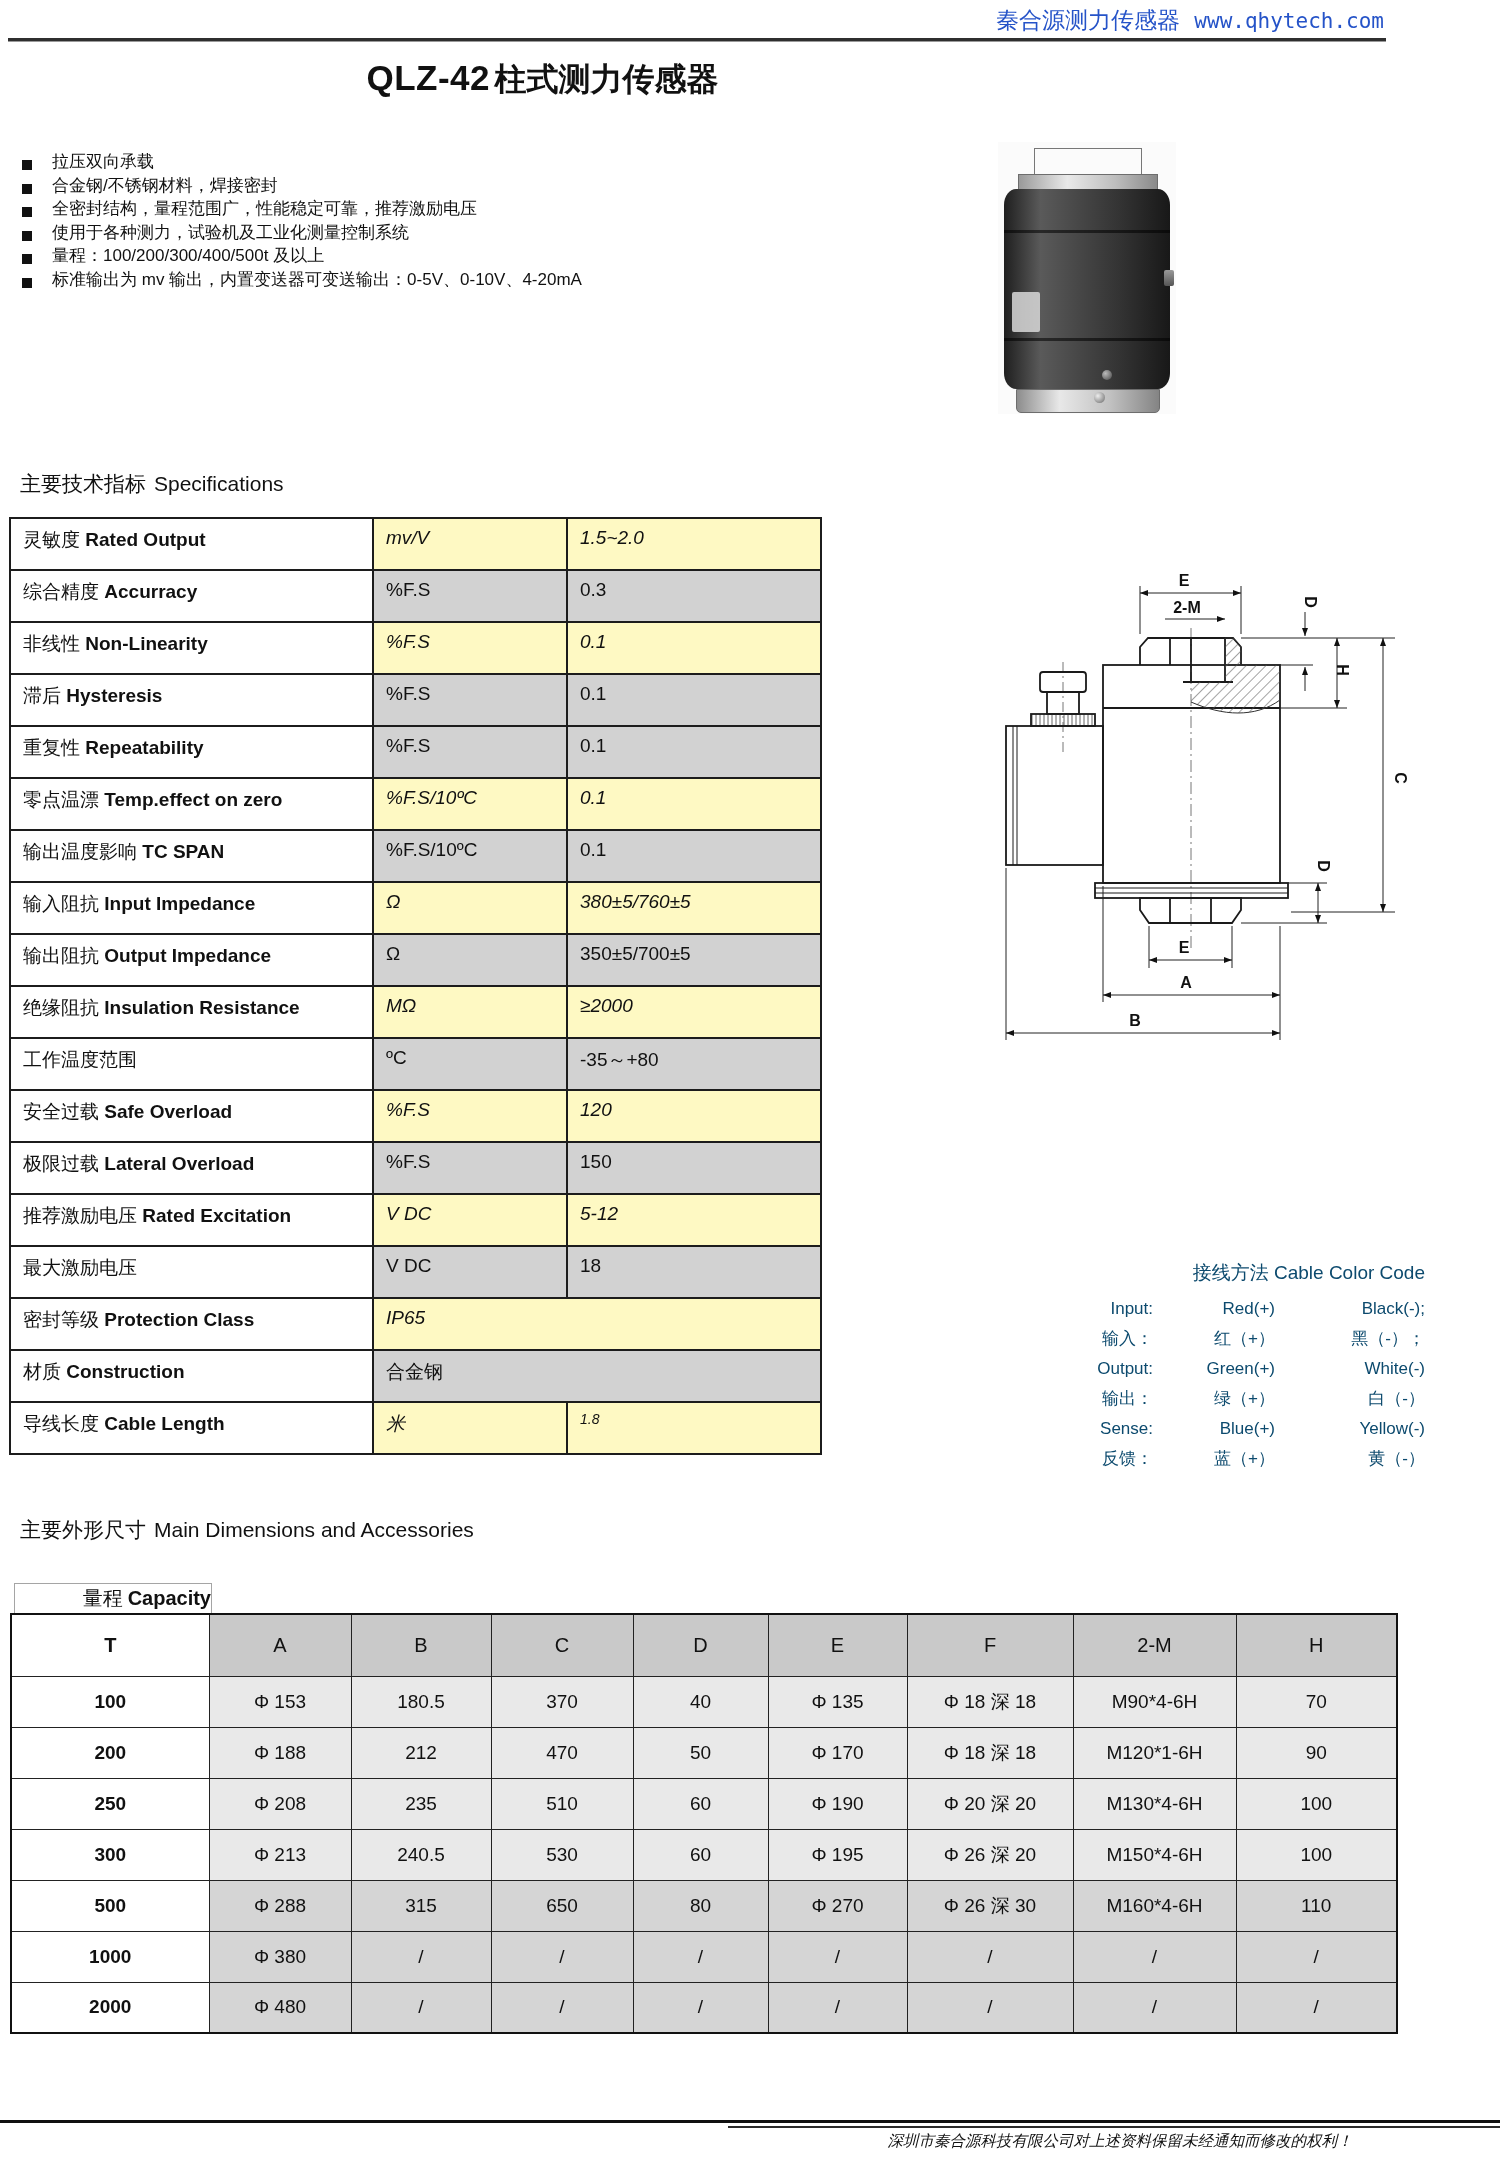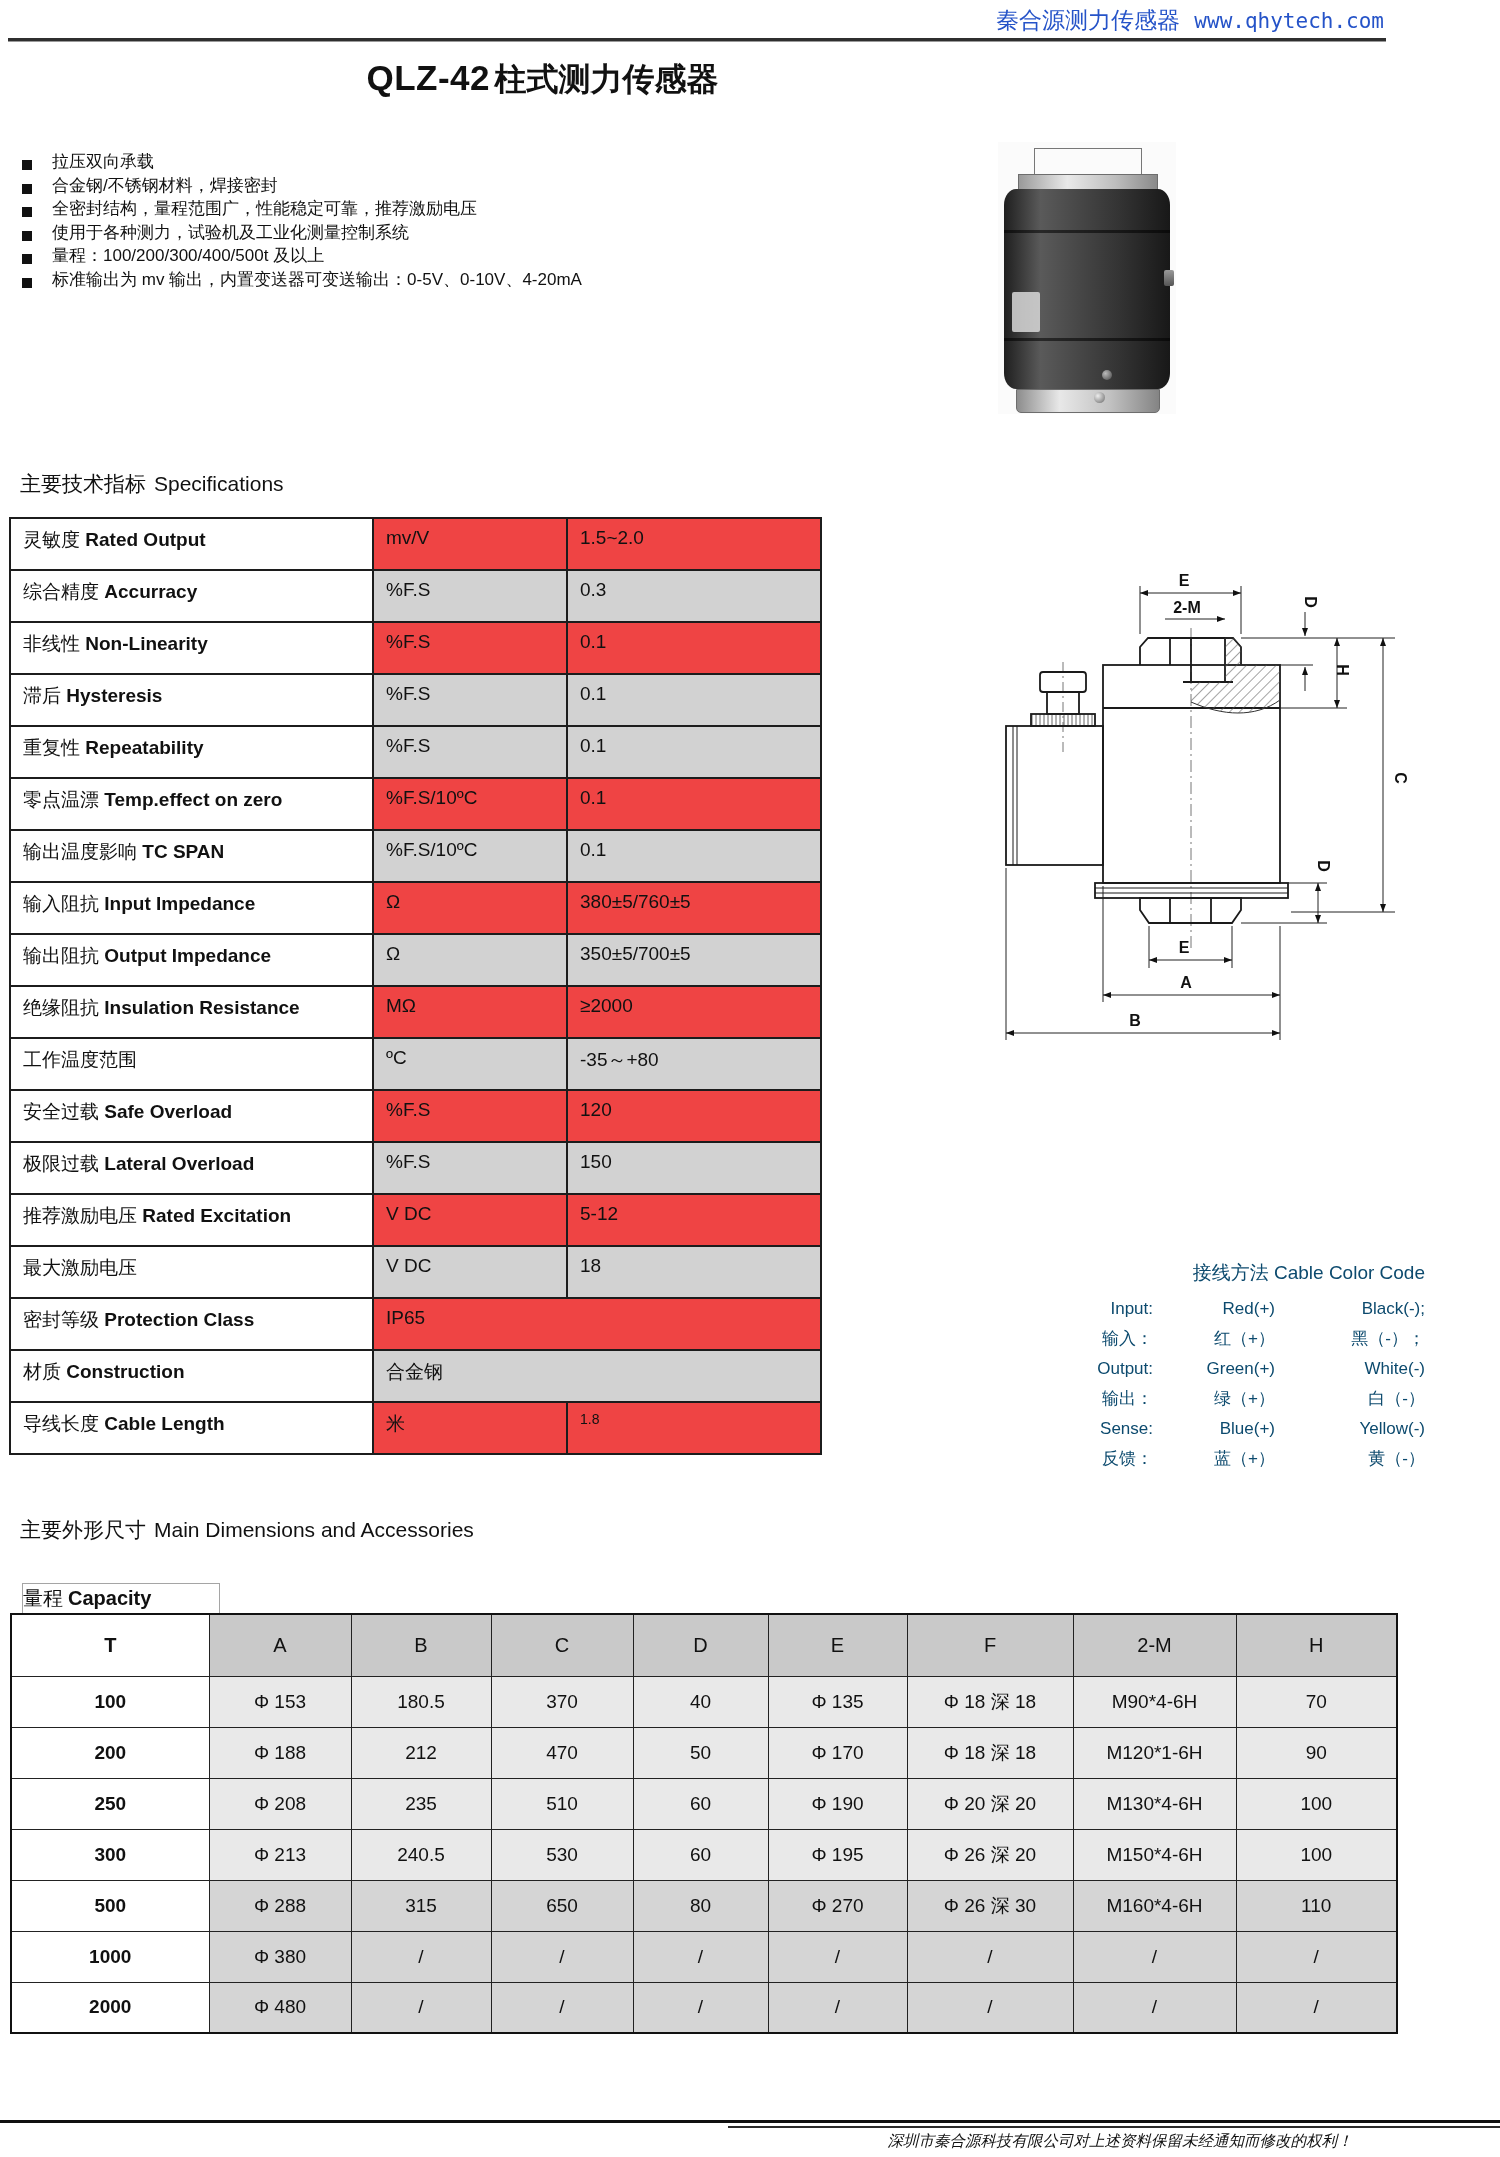--- a/index.html
+++ b/index.html
@@ -46,37 +46,37 @@
   .sect-dims{left:20px;top:1516px;}
 
   
   table{border-collapse:collapse;table-layout:fixed;}
   .spec{position:absolute;left:9px;top:517px;width:770px;}
   .spec td{border:2px solid #1c1c1c;height:52px;vertical-align:top;font-size:19px;
            padding:8px 4px 0 12px;box-sizing:border-box;overflow:hidden;white-space:nowrap;}
   .spec .c1{width:363px;background:#fff;}
   .spec .c2{width:194px;}
   .spec .c3{width:254px;}
-  .spec tr.lt .c2,.spec tr.lt .c3{background:#ef4444;}
+  .spec tr.lt .c2,.spec tr.lt .c3{background:#fef9c3;font-style:italic;}
   .spec tr.dk .c2,.spec tr.dk .c3{background:#d2d2d2;}
   .spec .small{font-size:14px;}
 
   
   .draw{position:absolute;left:975px;top:550px;width:500px;height:545px;}
   .draw svg{display:block;}
   .dimtext{font-size:16px;font-weight:bold;fill:#111;font-family:"Liberation Sans",sans-serif;}
 
   
   .cable{position:absolute;left:1045px;top:1260px;width:380px;color:#0c4a6e;text-align:right;}
   .cable .ch{font-size:19px;margin-bottom:8px;white-space:nowrap;}
   .cable .row{display:grid;grid-template-columns:108px 122px auto;line-height:30px;font-size:17px;white-space:nowrap;}
 
   
-  .captab{position:absolute;left:22px;top:1583px;width:198px;height:30px;box-sizing:border-box;
-          border:1px solid #a5a5a5;border-bottom:none;background:#fff;text-align:left;
+  .captab{position:absolute;left:14px;top:1583px;width:198px;height:30px;box-sizing:border-box;
+          border:1px solid #a5a5a5;border-bottom:none;background:#fff;text-align:right;
           font-size:20px;line-height:29px;white-space:nowrap;}
   .captab b{margin-left:5px;}
   .dims{position:absolute;left:10px;top:1613px;width:1386px;border:2px solid #111;}
   .dims th,.dims td{border:1px solid #222;text-align:center;vertical-align:middle;font-size:19px;
                     box-sizing:border-box;padding:0 2px;overflow:hidden;white-space:nowrap;}
   .dims thead th{height:62px;background:#c9c9c9;font-weight:normal;font-size:20px;}
   .dims thead th.tcol{background:#fff;font-weight:bold;}
   .dims tbody th.tcol{background:#fff;font-weight:bold;}
   .dims tbody tr{height:51px;}
   .dims tbody tr.lt td{background:#e9e9e9;}

